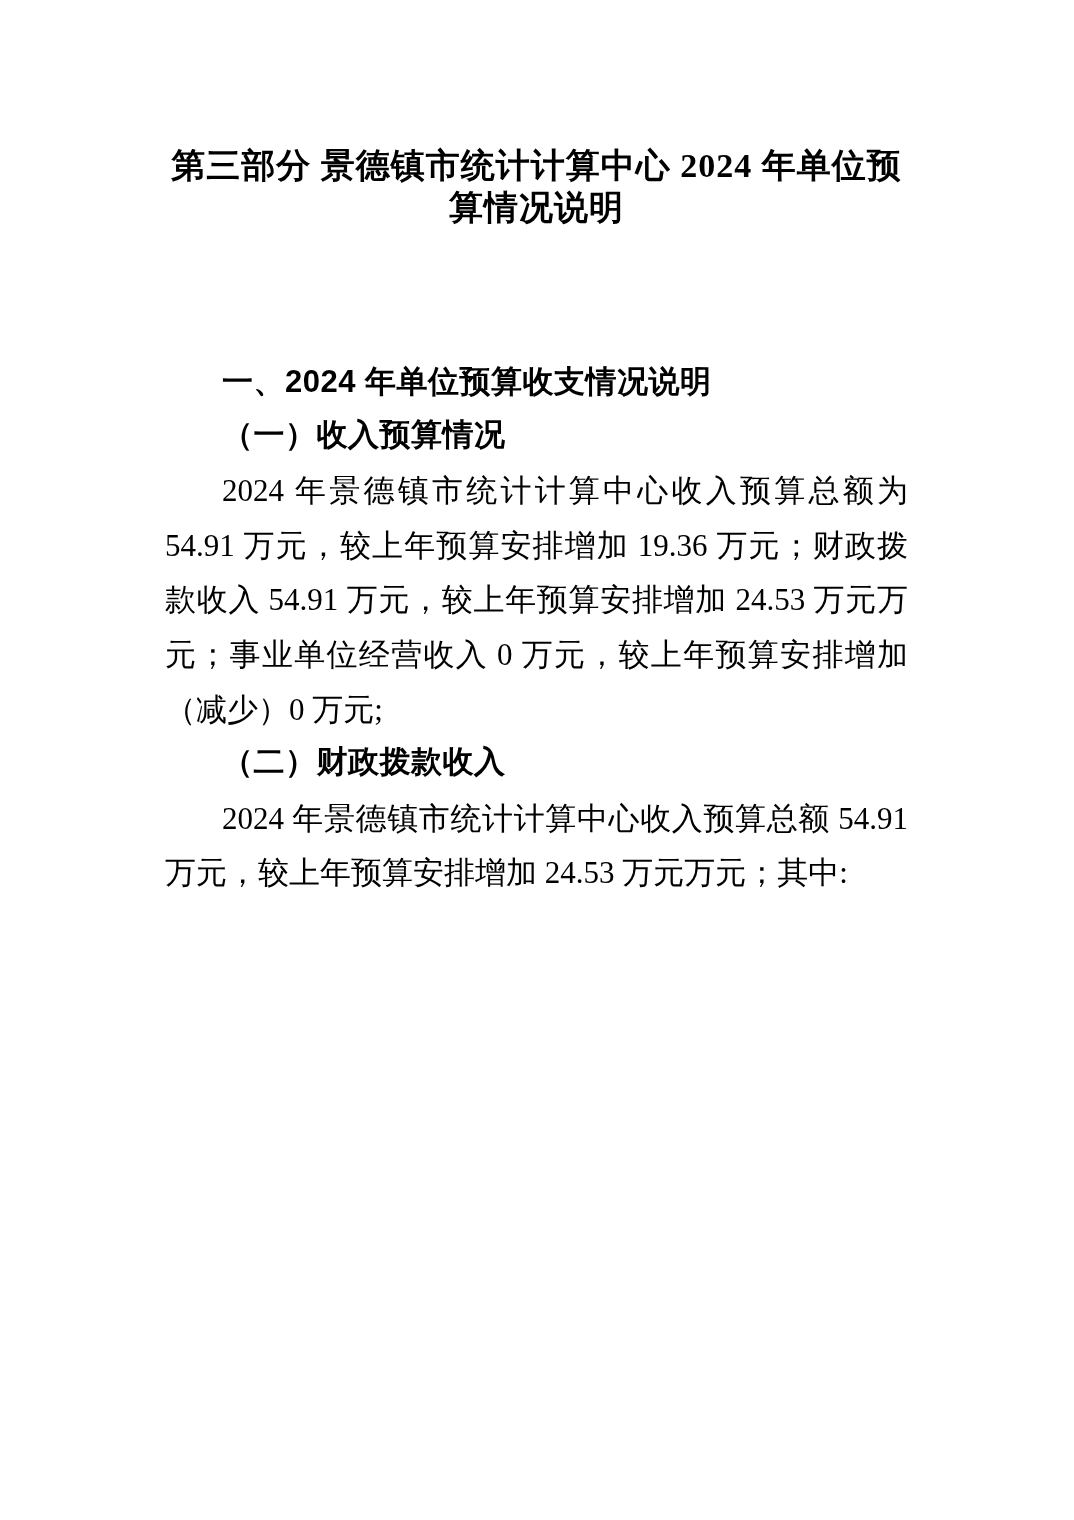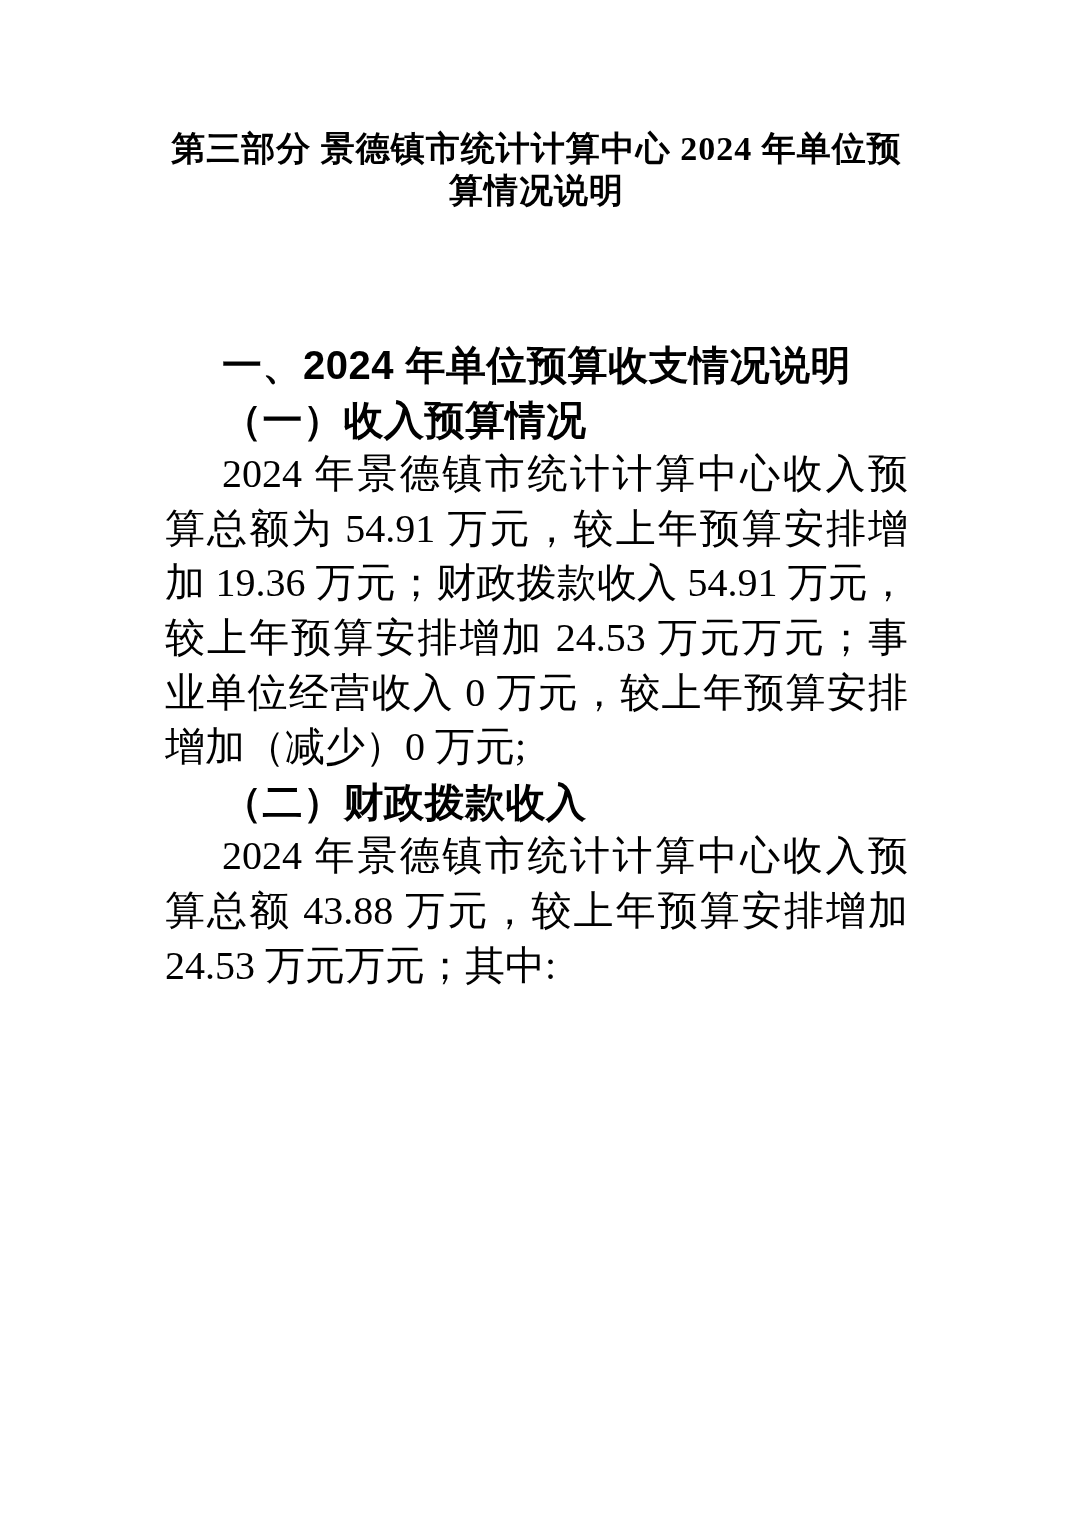--- a/index.html
+++ b/index.html
@@ -12,50 +12,50 @@
     width: 1074px;
     height: 1520px;
     background: #ffffff;
     color: #000000;
     overflow: hidden;
     font-family: "Liberation Serif", "DejaVu Serif", serif;
   }
   .content {
     position: absolute;
     left: 165px;
-    top: 128px;
+    top: 145px;
     width: 743px;
   }
   .doc-title {
     margin: 0 0 126px 0;
     font-size: 34px;
     line-height: 42px;
     font-weight: 700;
     text-align: center;
     font-family: "Liberation Serif", "DejaVu Serif", serif;
     letter-spacing: 1px;
   }
   .textline {
     margin: 0;
-    font-size: 40px;
+    font-size: 31px;
     line-height: 54.6px;
     text-align: justify;
     text-justify: inter-ideograph;
   }
   .indent {
     text-indent: 57px;
   }
   .section-heading {
     font-weight: 700;
     font-family: "Liberation Sans", "DejaVu Sans", sans-serif;
     letter-spacing: 0.5px;
   }
   .sub-heading {
     font-weight: 700;
-    font-family: Liberation Sans, sans-serif;
+    font-family: Liberation Mono, monospace;
     letter-spacing: 0.5px;
   }
   .para {
     font-weight: 400;
   }
 </style>
 </head>
 <body>
 
 <div class="page">
@@ -64,18 +64,18 @@
     <h1 class="doc-title">第三部分 景德镇市统计计算中心 2024 年单位预算情况说明</h1>
 
     <p class="textline section-heading indent">一、2024 年单位预算收支情况说明</p>
 
     <p class="textline sub-heading indent">（一）收入预算情况</p>
 
     <p class="textline para indent">2024 年景德镇市统计计算中心收入预算总额为 54.91 万元，较上年预算安排增加 19.36 万元；财政拨款收入 54.91 万元，较上年预算安排增加 24.53 万元万元；事业单位经营收入 0 万元，较上年预算安排增加（减少）0 万元;</p>
 
     <p class="textline sub-heading indent">（二）财政拨款收入</p>
 
-    <p class="textline para indent">2024 年景德镇市统计计算中心收入预算总额 43.88 万元，较上年预算安排增加 24.53 万元万元；其中:</p>
+    <p class="textline para indent">2024 年景德镇市统计计算中心收入预算总额 54.91 万元，较上年预算安排增加 24.53 万元万元；其中:</p>
 
 
 
   </div>
 </div>
 
 </body></html>

